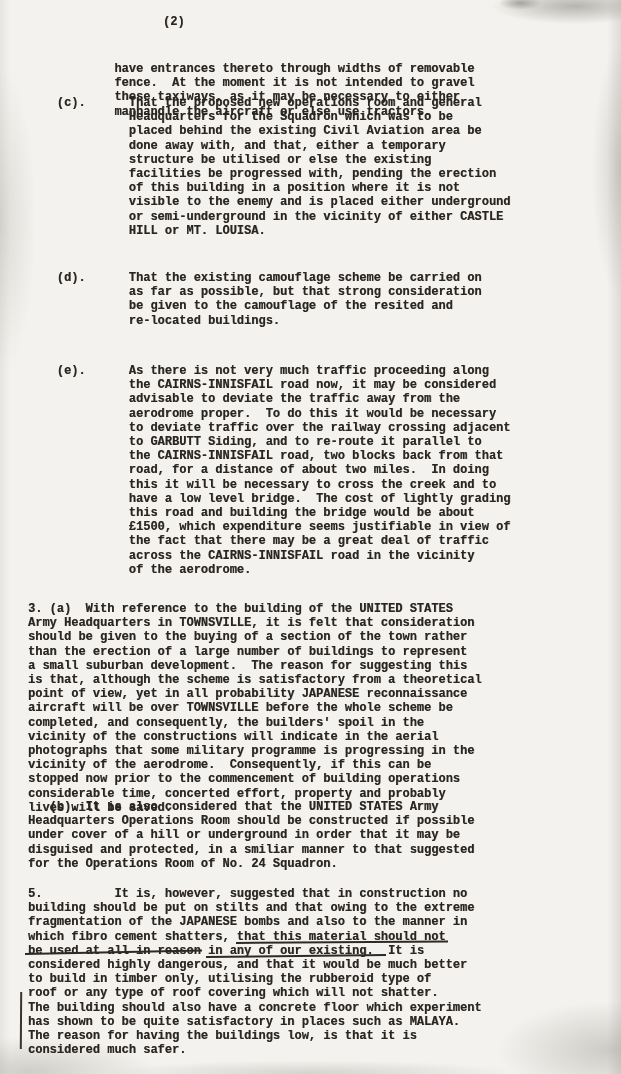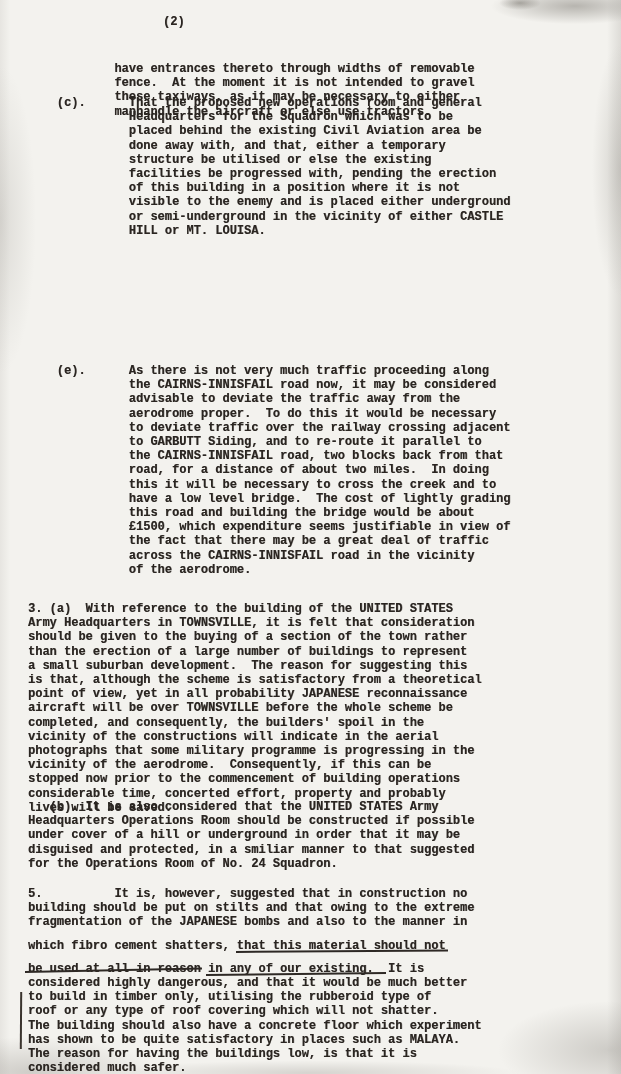--- a/index.html
+++ b/index.html
@@ -30,21 +30,21 @@
   }
   .block {
     position: absolute;
     left: 28px;
     margin: 0;
     white-space: pre;
     font: inherit;
     letter-spacing: 0;
   }
   .pagenum { position: absolute; left: 163px; top: 15px; white-space: pre; }
-  .mark { position: relative; display: inline-block; margin-top: 9px; }
+  .mark { position: relative; display: inline-block; }
   .u-solid::after {
     content: ""; position: absolute; left: -1px; right: -2px; top: 12.6px; height: 1.7px;
     background: #2e2925; transform: rotate(-0.4deg); transform-origin: left center;
   }
   .u-strike::after {
     content: ""; position: absolute; left: -3px; right: -1px; top: 9.6px; height: 1.8px;
     background: #2e2925; transform: rotate(-1.1deg); transform-origin: left center;
   }
   .u-low::after {
     content: ""; position: absolute; left: -2px; right: -12px; top: 11.8px; height: 1.7px;
@@ -70,20 +70,24 @@
               Headquarters for the Squadron which was to be
               placed behind the existing Civil Aviation area be
               done away with, and that, either a temporary
               structure be utilised or else the existing
               facilities be progressed with, pending the erection
               of this building in a position where it is not
               visible to the enemy and is placed either underground
               or semi-underground in the vicinity of either CASTLE
               HILL or MT. LOUISA.</pre>
 
+  <pre class="block" style="top:271px">    (d).      That the existing camouflage scheme be carried on
+              as far as possible, but that strong consideration
+              be given to the camouflage of the resited and
+              re-located buildings.</pre>
 
   <pre class="block" style="top:364px">    (e).      As there is not very much traffic proceeding along
               the CAIRNS-INNISFAIL road now, it may be considered
               advisable to deviate the traffic away from the
               aerodrome proper.  To do this it would be necessary
               to deviate traffic over the railway crossing adjacent
               to GARBUTT Siding, and to re-route it parallel to
               the CAIRNS-INNISFAIL road, two blocks back from that
               road, for a distance of about two miles.  In doing
               this it will be necessary to cross the creek and to

